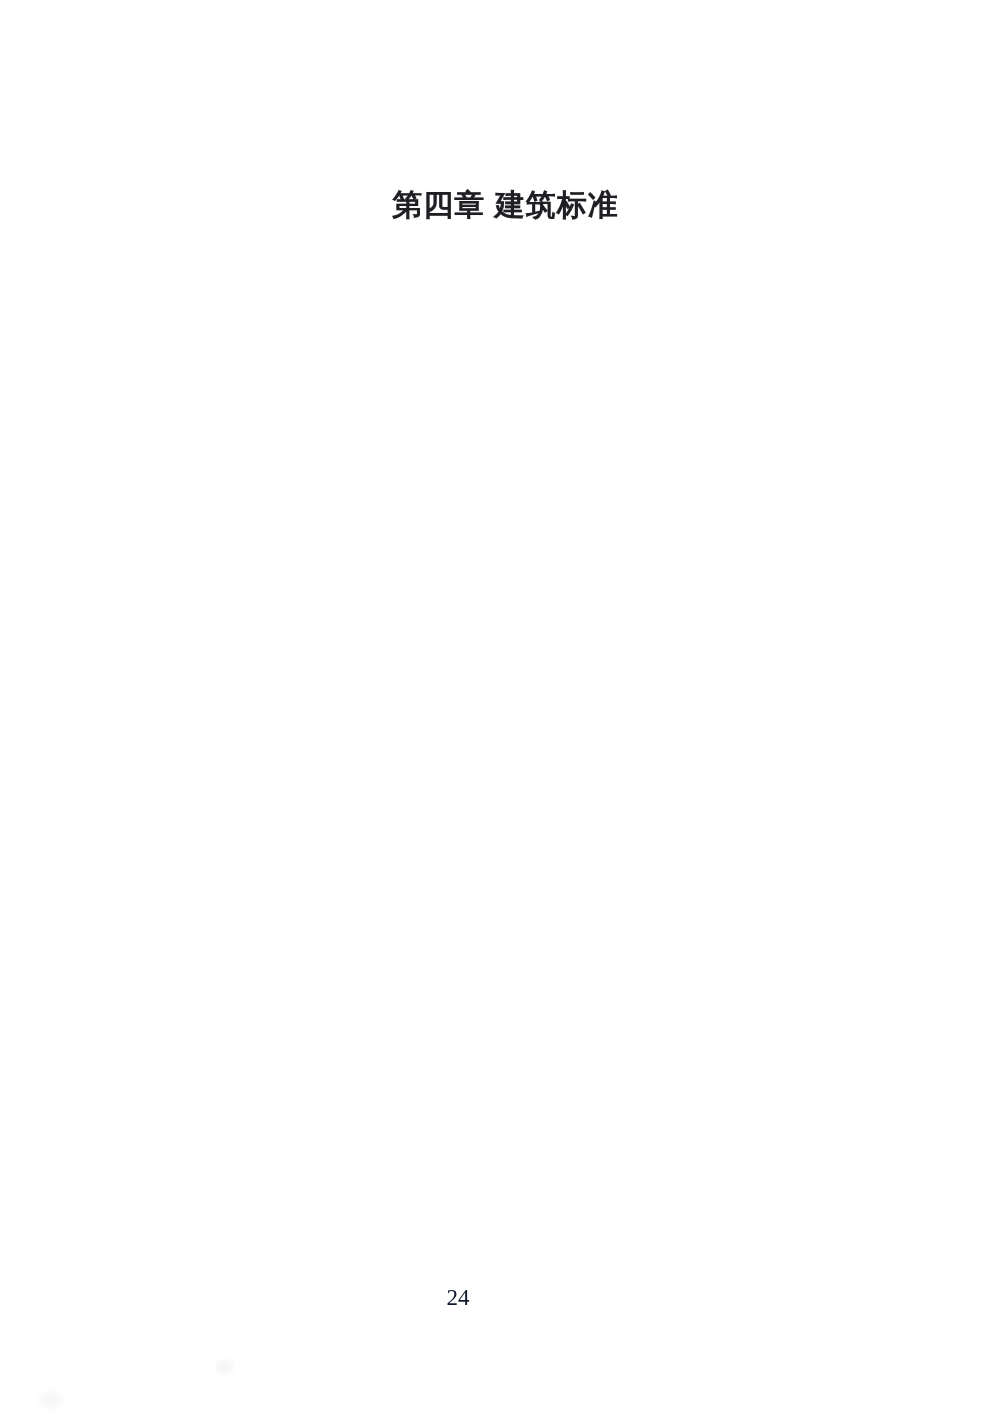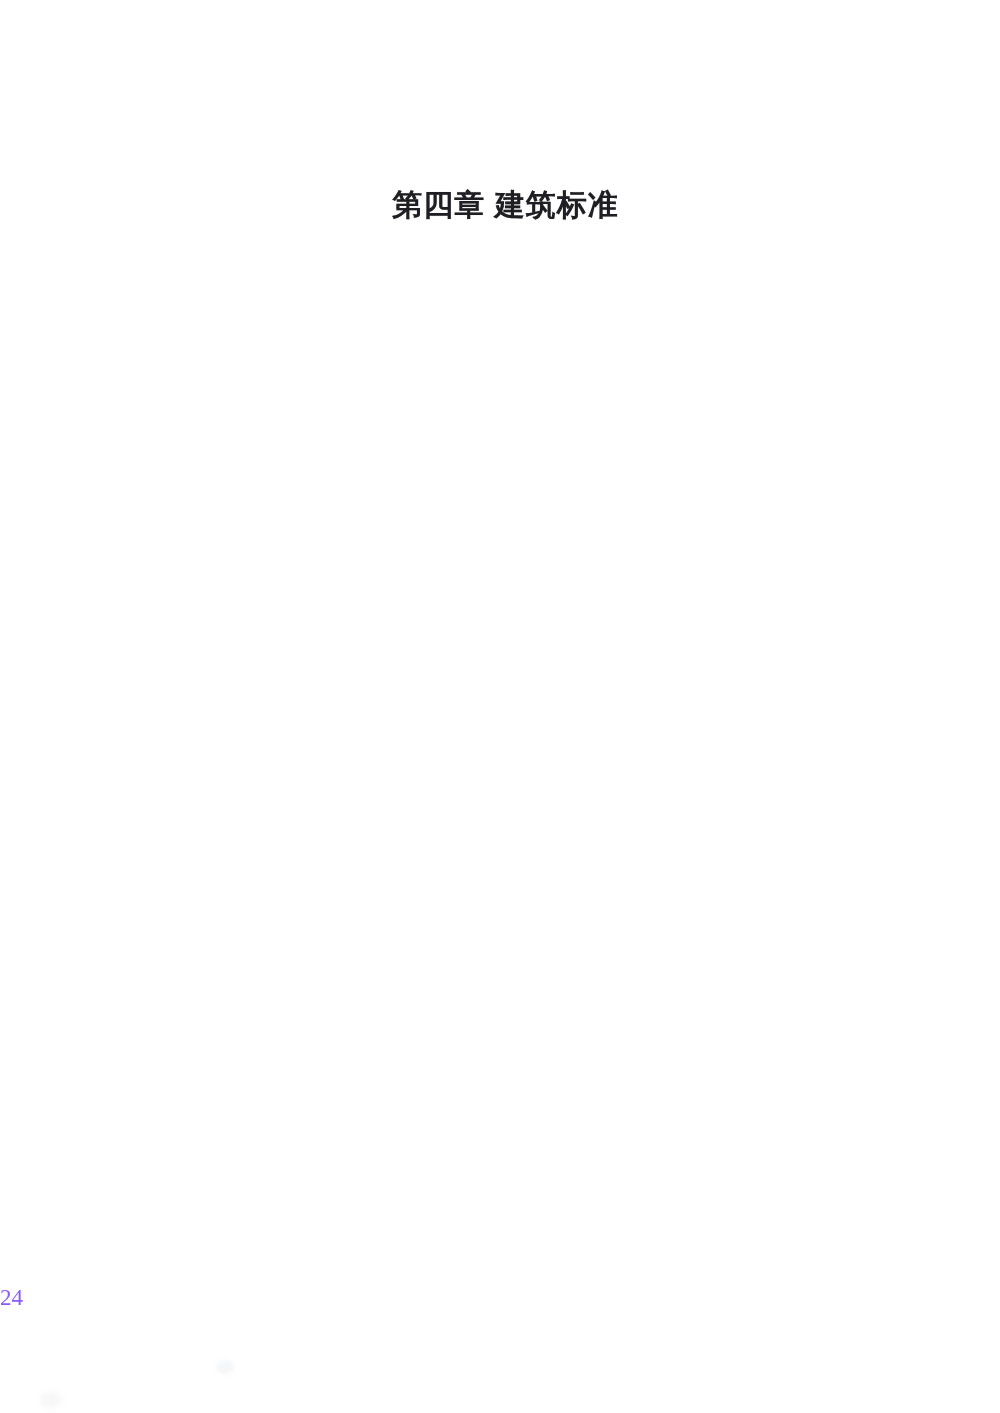--- a/index.html
+++ b/index.html
@@ -34,23 +34,24 @@
     margin: 0 0 14px 0;
     color: var(--ink);
     text-shadow: 0 0 0.7px rgba(40,40,40,0.45);
     letter-spacing: 1px;
   }
   .page-footer {
     position: absolute;
     left: 0;
     right: 0;
     top: 1283px;
+    text-align: center;
     font-size: 23px;
     line-height: 30px;
-    color: #8b5cf6;
+    color: #0f172a;
   }
   
   .speckle {
     position: absolute;
     border-radius: 50%;
     background: rgba(60,60,70,0.10);
   }
   .speckle.s1 { left: 950px; top: 366px; width: 5px;  height: 4px;  background: rgba(60,60,70,0.18); }
   .speckle.s2 { left: 960px; top: 424px; width: 6px;  height: 4px;  background: rgba(60,60,70,0.18); }
   .speckle.s3 { left: 216px; top: 1360px; width: 18px; height: 14px; background: rgba(120,125,140,0.07); filter: blur(2px); }

